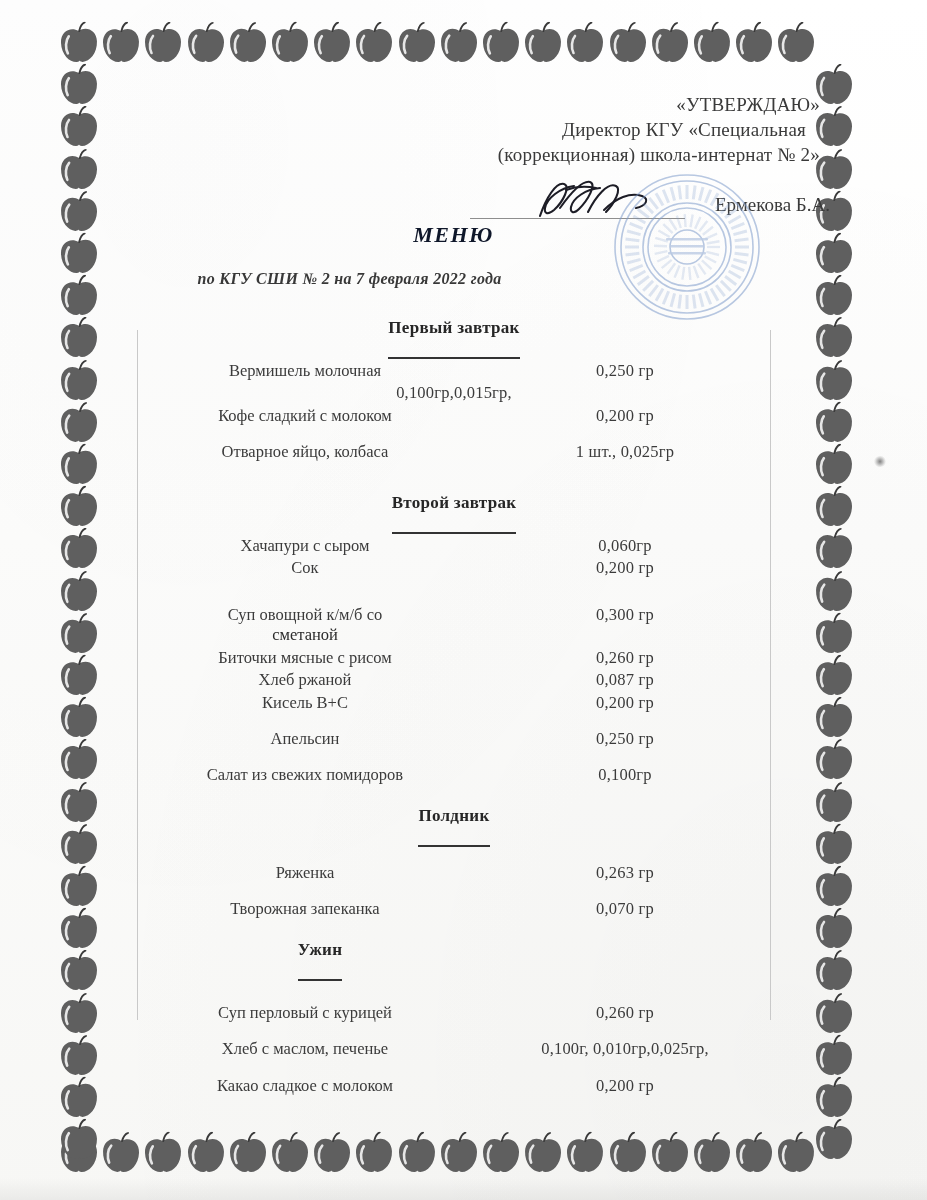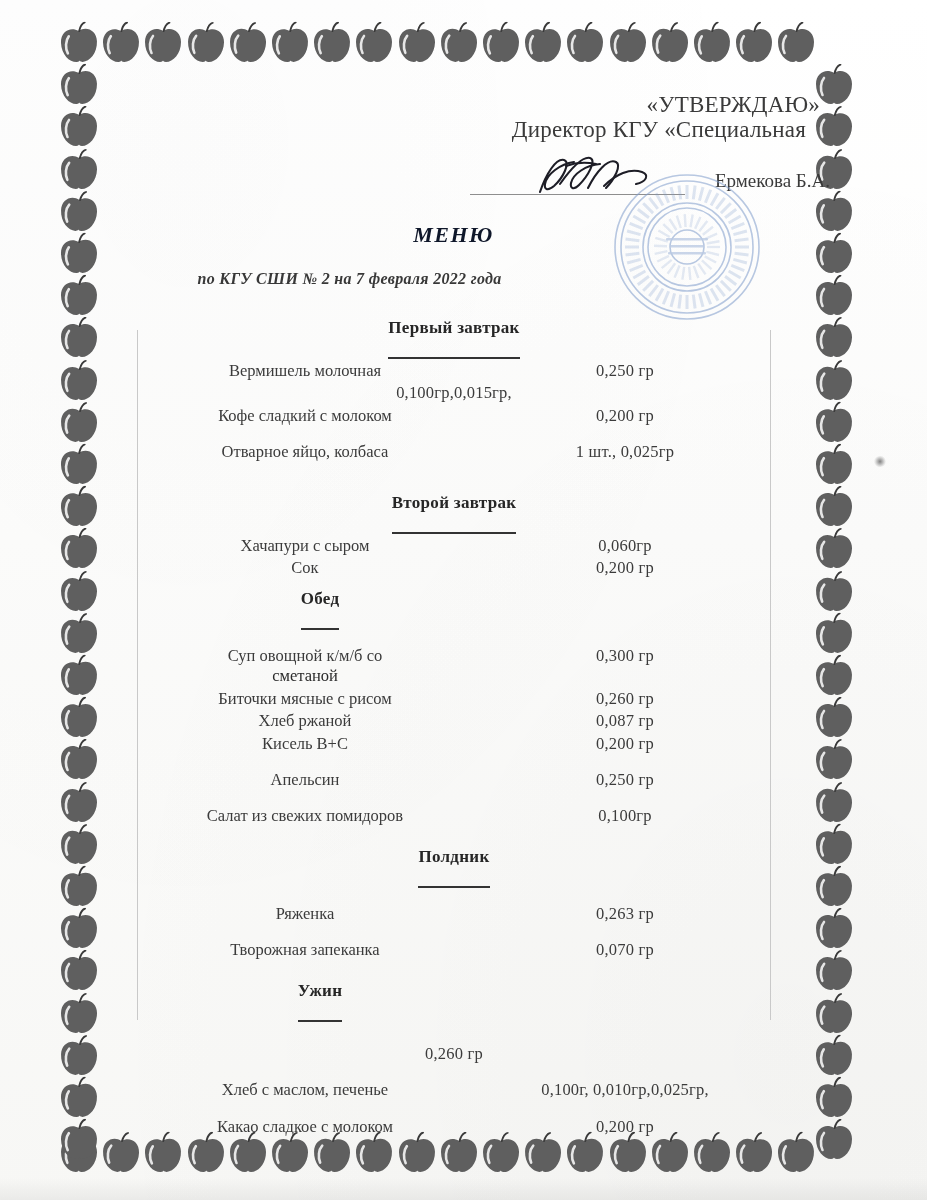--- a/index.html
+++ b/index.html
@@ -48,32 +48,32 @@
   .frame-mid   { left: 473px; top: 332px; width: 1px; height: 690px;
                  background: repeating-linear-gradient(180deg,#bdbdbd 0 7px, #e2e2e2 7px 10px); }
 
   
   .approve-block {
     position: absolute;
     left: 430px;
     top: 92px;
     width: 390px;
     text-align: right;
-    font-size: 23px;
+    font-size: 19px;
     line-height: 25px;
     color: #3a3a3a;
     letter-spacing: 0.2px;
   }
   .approve-block .ln { white-space: nowrap; }
   .approve-block .ln2 { margin-right: 14px; }
 
   .sign-row {
     position: absolute;
     left: 470px;
-    top: 164px;
+    top: 188px;
     width: 360px;
     height: 34px;
   }
   .sign-name {
     position: absolute;
     right: 0;
     top: 6px;
     font-size: 19px;
     color: #3a3a3a;
   }
@@ -1002,20 +1002,21 @@
       </div>
     </div>
 
   <div class="frame-line frame-left"></div>
   <div class="frame-line frame-right"></div>
   <div class="frame-mid"></div>
 
   <div class="approve-block">
     <div class="ln">«УТВЕРЖДАЮ»</div>
     <div class="ln ln2">Директор  КГУ «Специальная</div>
+    <div class="ln">(коррекционная) школа-интернат № 2»</div>
   </div>
 
   <div class="sign-row">
     <div class="sign-rule"></div>
     <div class="sign-name">Ермекова Б.А.</div>
     <svg class="signature" viewBox="0 0 150 48">
       <g fill="none" stroke="#1d1d26" stroke-width="2.1" stroke-linecap="round">
         <path d="M10 40 C 16 22, 26 6, 34 8 C 41 10, 33 26, 24 34 C 18 39, 14 38, 15 32 C 17 22, 30 12, 44 10"></path>
         <path d="M30 32 C 40 18, 52 4, 60 6 C 67 8, 58 24, 49 33 C 44 38, 40 37, 41 31 C 43 22, 56 13, 70 12"></path>
         <path d="M58 36 C 66 20, 78 6, 86 10 C 92 13, 84 28, 76 36"></path>
@@ -1151,21 +1152,20 @@
           <div class="dish">Хачапури с сыром</div>
           <div class="qty">0,060гр</div>
         </div>
         <div class="row tight">
           <div class="dish">Сок</div>
           <div class="qty">0,200 гр</div>
         </div>
       </div>
       <div class="sect-gap-s"></div>
       <div class="section">
-        <div class="section-head shift-left"><span>Обед</span></div>
         <div class="row gap">
           <div class="dish">Суп овощной к/м/б со</div>
           <div class="qty">0,300 гр</div>
         </div>
         <div class="subline">сметаной</div>
         <div class="row tight">
           <div class="dish">Биточки мясные с рисом</div>
           <div class="qty">0,260 гр</div>
         </div>
         <div class="row tight">
@@ -1194,20 +1194,21 @@
         </div>
         <div class="row gap">
           <div class="dish">Творожная запеканка</div>
           <div class="qty">0,070 гр</div>
         </div>
       </div>
       <div class="sect-gap"></div>
       <div class="section">
         <div class="section-head shift-left"><span>Ужин</span></div>
         <div class="row gap-lg">
+          <div class="dish">Суп  перловый с курицей</div>
           <div class="qty">0,260 гр</div>
         </div>
         <div class="row gap">
           <div class="dish">Хлеб с маслом, печенье</div>
           <div class="qty">0,100г, 0,010гр,0,025гр,</div>
         </div>
         <div class="row gap">
           <div class="dish">Какао сладкое с молоком</div>
           <div class="qty">0,200 гр</div>
         </div>

